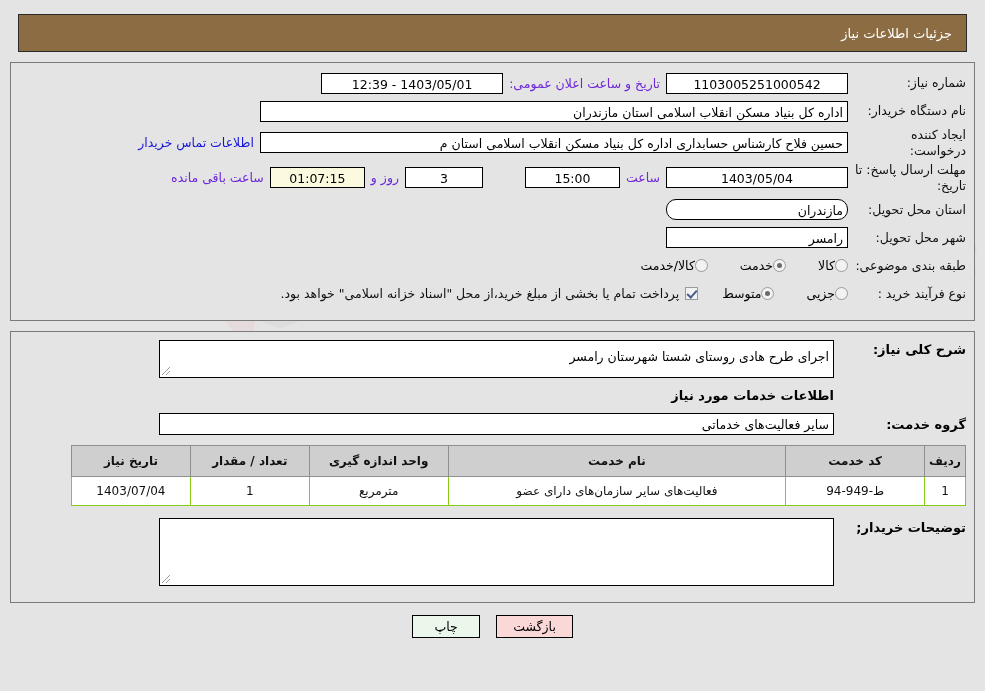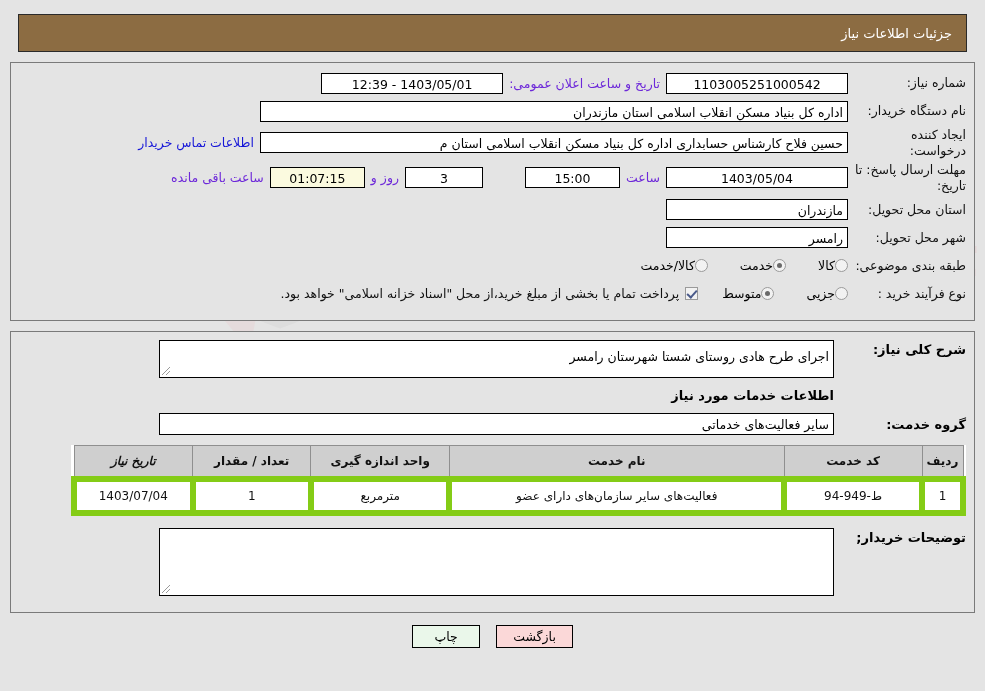--- a/index.html
+++ b/index.html
@@ -91,21 +91,21 @@
     color: #000;
   }
   .fld.cream  { background: #fbfadf; text-align: center; }
 
   .w-need   { width: 182px; text-align: center; }
   .w-org    { width: 588px; text-align: right; }
   .w-creator{ width: 588px; text-align: right; }
   .w-date   { width: 182px; text-align: center; }
   .w-time   { width: 95px;  text-align: center; }
   .w-count  { width: 78px;  text-align: center; }
-  .w-prov   { width: 182px; text-align: right; }
+  .w-prov   { width: 182px; text-align: right; border-radius: 10px; }
   .w-city   { width: 182px; text-align: right; }
 
   .inline-txt {
     font-size: 12.5px;
     padding: 0 6px;
     white-space: nowrap;
     color: #6d28d9;
   }
   .link {
     color: #1616d8;
@@ -245,33 +245,33 @@
     background: #cfcfcf;
     border: 1px solid #8f8f8f;
     font-weight: bold;
     height: 26px;
     padding: 2px 4px;
     text-align: center;
     color: #111;
     white-space: nowrap;
   }
   table.items td {
-    border: 6px solid #84cc16;
+    border: 1px solid #84cc16;
     height: 24px;
     padding: 2px 6px;
     text-align: center;
     background: #fff;
     color: #111;
   }
   .c-radif { width: 32px; }
   .c-code  { width: 130px; }
   .c-name  { width: 330px; }
   .c-unit  { width: 130px; }
   .c-qty   { width: 110px; }
-  .c-date  { width: 110px; font-style: italic; }
+  .c-date  { width: 110px; }
 
   
   .btnbar {
     margin-top: 12px;
     display: flex;
     justify-content: center;
     gap: 16px;
     position: relative;
     z-index: 2;
   }

